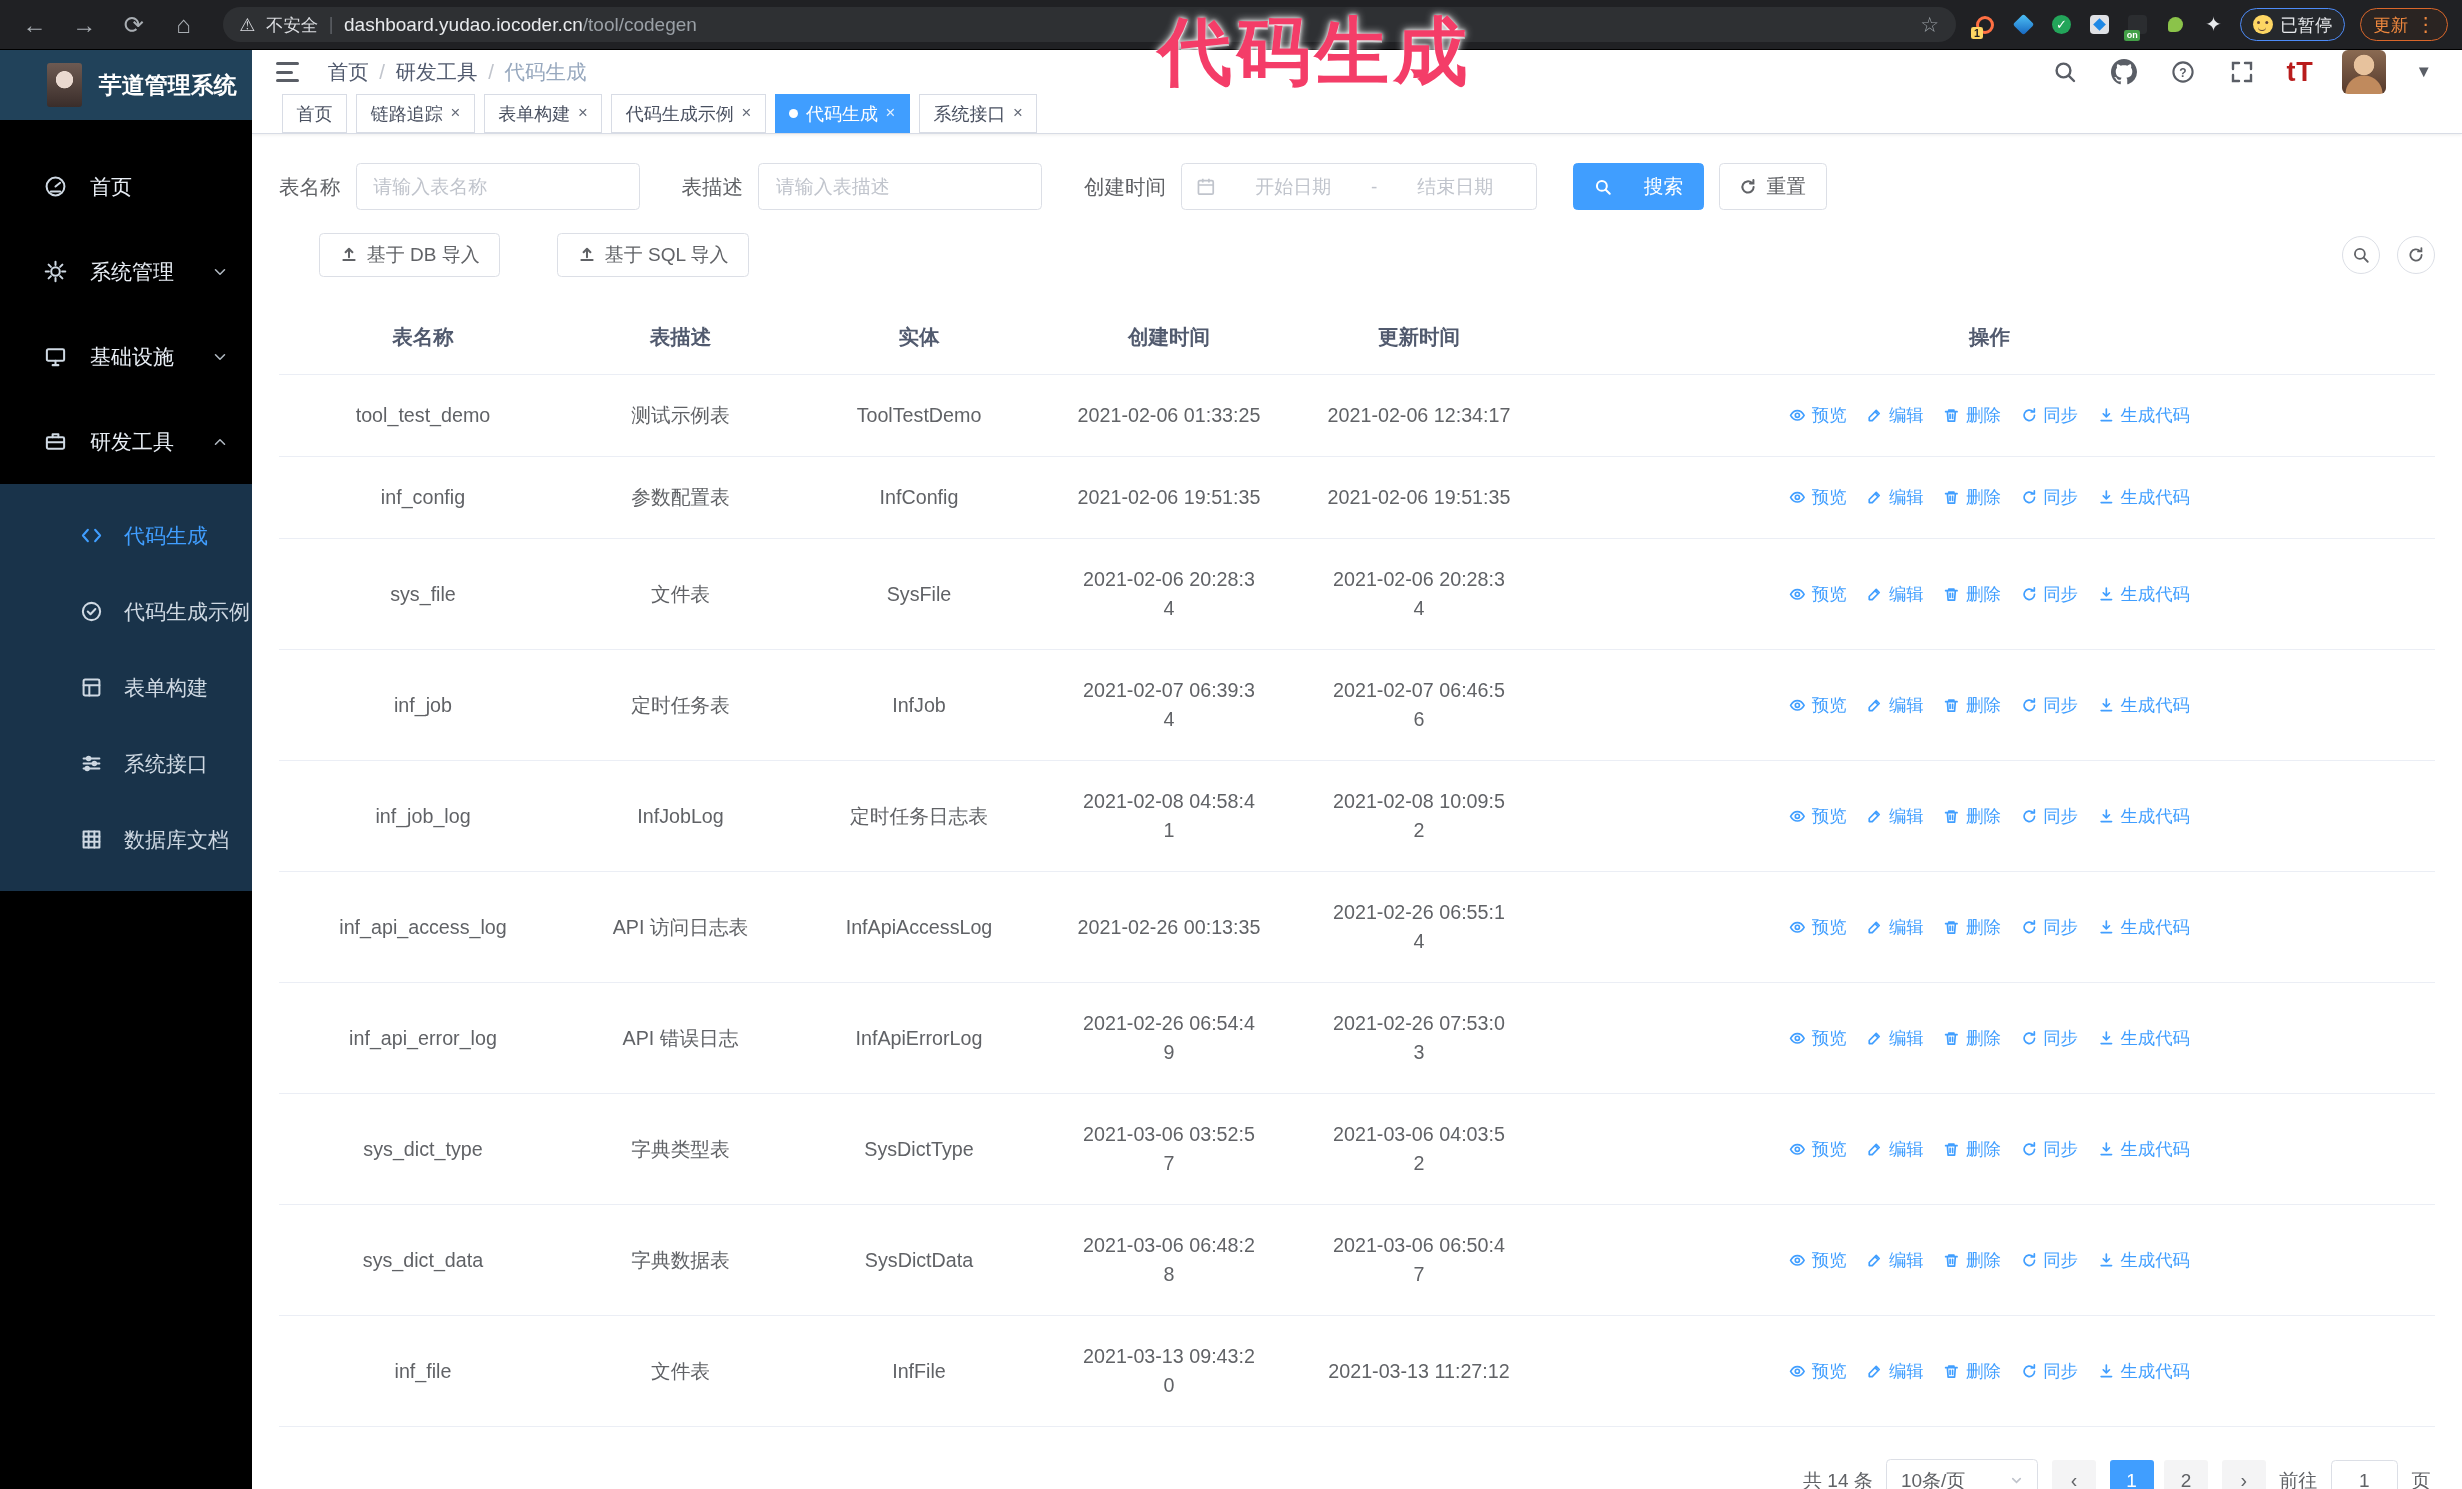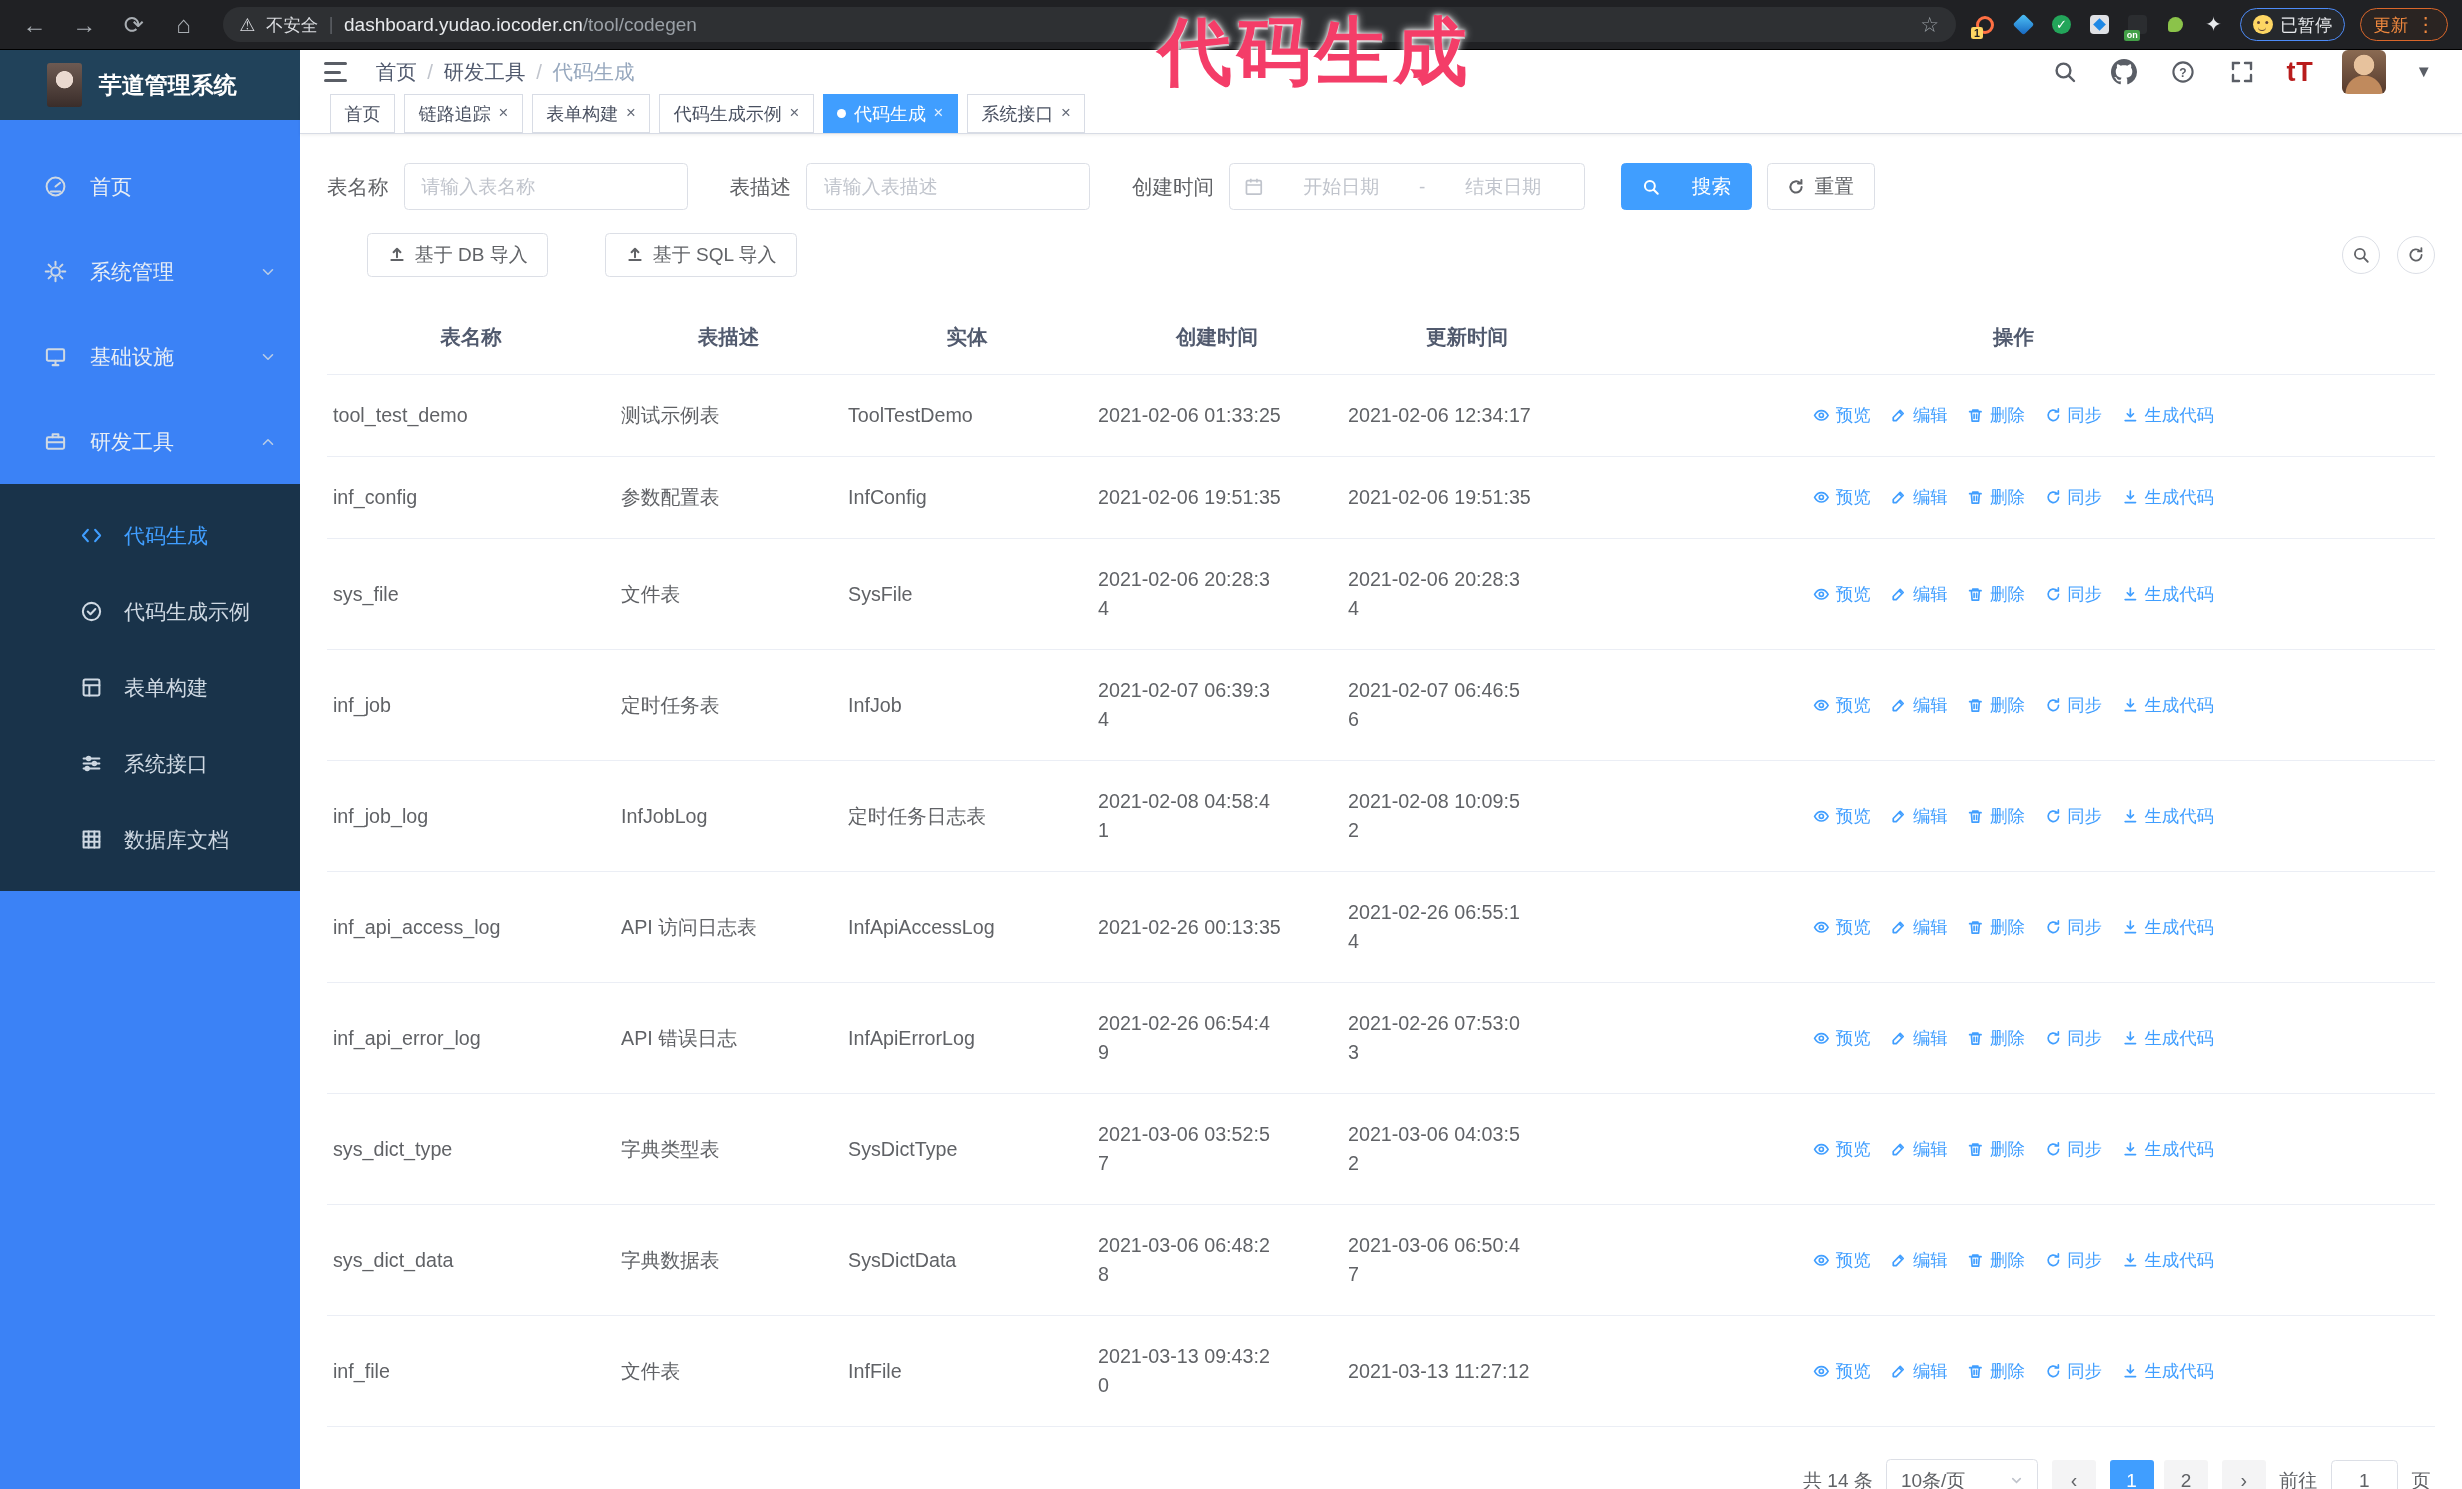--- a/index.html
+++ b/index.html
@@ -46,21 +46,21 @@
   .pill.update .dots { color:#f0883e; font-size:19.7px; letter-spacing:0; }
 
   
   .page-scroll { position:absolute; top:50px; right:0; width:9px; height:1440px; background:#f1f2f6; border-left:0.8px solid #e3e5ec; }
   .page-scroll .thumb { position:absolute; top:4.5px; left:1.5px; width:6px; height:250px; border-radius:3px; background:#c9cdd6; }
 
   
   .app { position:absolute; top:50px; left:0; right:0; bottom:0; display:flex; }
 
   
-  .sidebar { width:300px; flex:none; background:#3b82f6; color:#e8eef5; overflow:hidden; }
+  .sidebar { width:252px; flex:none; background:#000000; color:#e8eef5; overflow:hidden; }
   .logo { height:70px; display:flex; align-items:center; gap:16.7px; padding:0 0 0 47px; background:#21425a; }
   .logo-img { width:35px; height:44px; border-radius:3px; flex:none;
               background:radial-gradient(circle at 50% 38%, #ead9d0 0 8.3px, rgba(0,0,0,0) 9px), linear-gradient(#6d5a52,#3a2d2a); }
   .logo-title { font-size:23px; font-weight:700; color:#ffffff; white-space:nowrap; }
   .menu { padding-top:24px; }
   .m-item { height:85px; display:flex; align-items:center; gap:23px; padding:0 23px 0 44px; font-size:21px; color:#e8eef5; cursor:pointer; }
   .m-item svg { flex:none; }
   .m-item .chev { margin-left:auto; opacity:.85; }
   .submenu { background:#19334a; padding:13.6px 0; }
   .s-item { height:76px; display:flex; align-items:center; gap:21px; padding-left:80px; font-size:21px; color:#cfd9e3; cursor:pointer; }
@@ -115,21 +115,21 @@
   .tools .spacer { flex:1; }
   .circle-btn { width:38px; height:38px; border-radius:50%; border:0.8px solid #dcdfe6; background:#fff; color:#606266;
                 display:flex; align-items:center; justify-content:center; cursor:pointer; }
 
   
   .table { margin-top:23px; }
   .t-head, .t-row { display:grid; grid-template-columns:288px 227px 250px 250px 250px 1fr; align-items:center; }
   .t-head { border-bottom:0.8px solid #ebeef5; }
   .t-head > div { padding:23px 6px; font-size:20.5px; font-weight:700; color:#515a6e; text-align:center; }
   .t-row { border-bottom:0.8px solid #ebeef5; }
-  .t-row > div { padding:26px 6px; font-size:19.7px; color:#606266; line-height:29px; }
+  .t-row > div { padding:26px 6px; font-size:19.7px; color:#606266; text-align:center; line-height:29px; }
   .dates { white-space:pre-line; }
   .ops { display:flex; align-items:center; justify-content:center; gap:19.7px; }
   .op { display:inline-flex; align-items:center; gap:6px; color:#409eff; font-size:17.4px; text-decoration:none; cursor:pointer; white-space:nowrap; }
   .op svg { stroke:#409eff; stroke-width:1.6; fill:none; stroke-linecap:round; stroke-linejoin:round; }
 
   
   .pagination { display:flex; align-items:center; justify-content:flex-end; gap:13.6px; margin:32px 4.5px 0 0;
                 font-size:19px; color:#606266; padding-bottom:23px; }
   .psel { width:152px; height:43px; border:0.8px solid #dcdfe6; border-radius:4.5px; display:flex; align-items:center;
           justify-content:space-between; padding:0 13.6px; color:#606266; cursor:pointer; background:#fff; }

